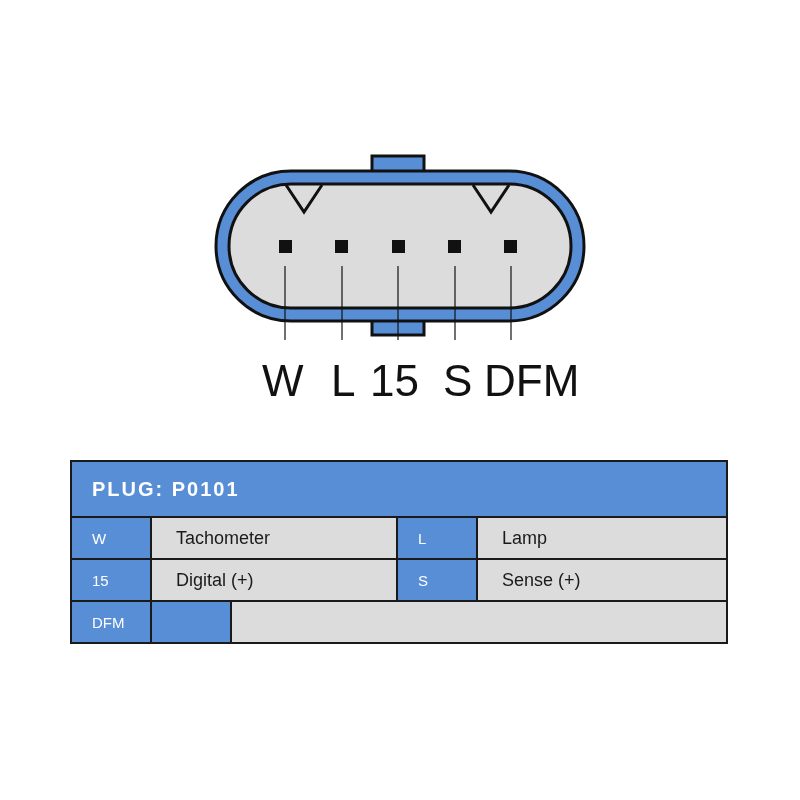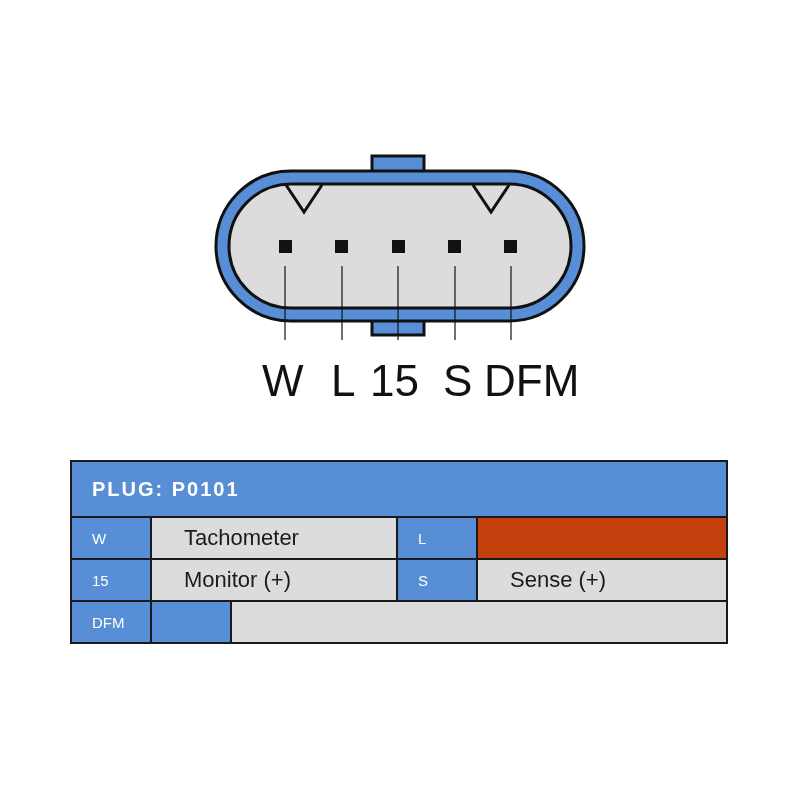--- a/index.html
+++ b/index.html
@@ -4,21 +4,21 @@
 <style>
   html, body { margin:0; padding:0; background:#ffffff; }
   body { width:800px; height:800px; position:relative; overflow:hidden; font-family:"Liberation Sans", "DejaVu Sans", sans-serif; }
   .connector { position:absolute; left:0; top:0; width:800px; height:420px; }
   .pin-label { position:absolute; top:356px; font-size:44px; color:#111; font-weight:normal; letter-spacing:0px; }
   .table { position:absolute; left:70px; top:460px; width:658px; border:2px solid #1a1a1a; box-sizing:border-box; background:#c2410c; }
   .t-header { height:56px; background:#578ed6; color:#fff; font-weight:bold; font-size:20px; letter-spacing:2px; display:flex; align-items:center; padding-left:20px; box-sizing:border-box; border-bottom:2px solid #1a1a1a; }
   .t-row { display:flex; height:40px; border-bottom:2px solid #1a1a1a; }
   .t-row:last-child { border-bottom:none; }
   .code { background:#578ed6; color:#fff; font-size:15px; display:flex; align-items:center; padding-left:20px; box-sizing:border-box; }
-  .desc { background:#dcdcdc; color:#1a1a1a; font-size:22px; display:flex; align-items:center; padding-left:32px; box-sizing:border-box; }
+  .desc { background:#dcdcdc; color:#1a1a1a; font-size:18px; display:flex; align-items:center; padding-left:24px; box-sizing:border-box; }
   .c1 { width:80px; border-right:2px solid #1a1a1a; }
   .d1 { width:246px; border-right:2px solid #1a1a1a; }
   .c2 { width:80px; border-right:2px solid #1a1a1a; }
   .d2 { flex:1; }
 </style>
 </head>
 <body>
 
 <svg class="connector" viewBox="0 0 800 420" width="800" height="420">
 
@@ -51,24 +51,25 @@
 <div class="pin-label" style="left:370px;">15</div>
 <div class="pin-label" style="left:443px;">S</div>
 <div class="pin-label" style="left:484px;">DFM</div>
 
 <div class="table">
   <div class="t-header">PLUG: P0101</div>
   <div class="t-row">
     <div class="code c1">W</div>
     <div class="desc d1">Tachometer</div>
     <div class="code c2">L</div>
+    <div class="desc d2">Lamp</div>
   </div>
   <div class="t-row">
     <div class="code c1">15</div>
-    <div class="desc d1">Monitor (+)</div>
+    <div class="desc d1">Digital (+)</div>
     <div class="code c2">S</div>
     <div class="desc d2">Sense (+)</div>
   </div>
   <div class="t-row">
     <div class="code c1">DFM</div>
     <div class="code c2"></div>
     <div class="desc d2"></div>
   </div>
 </div>
 

